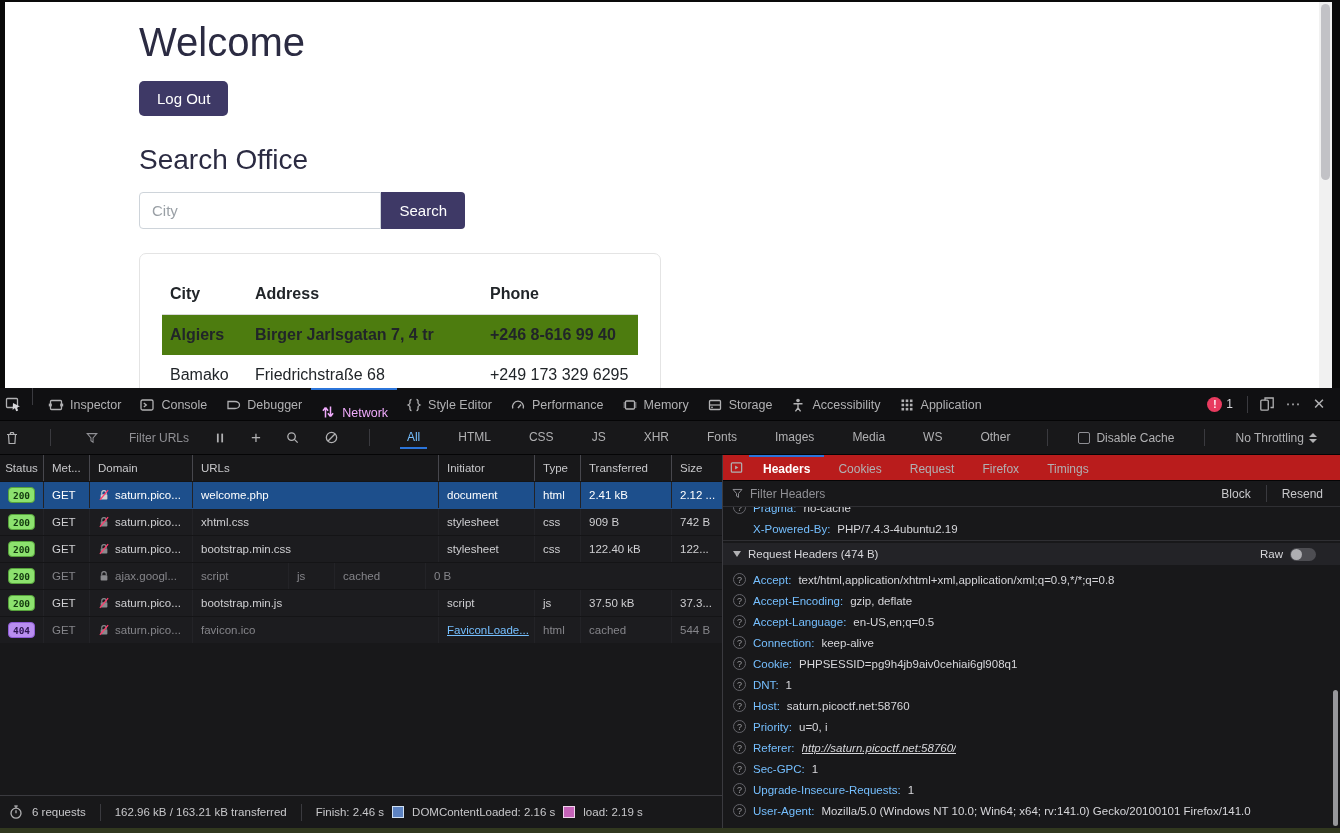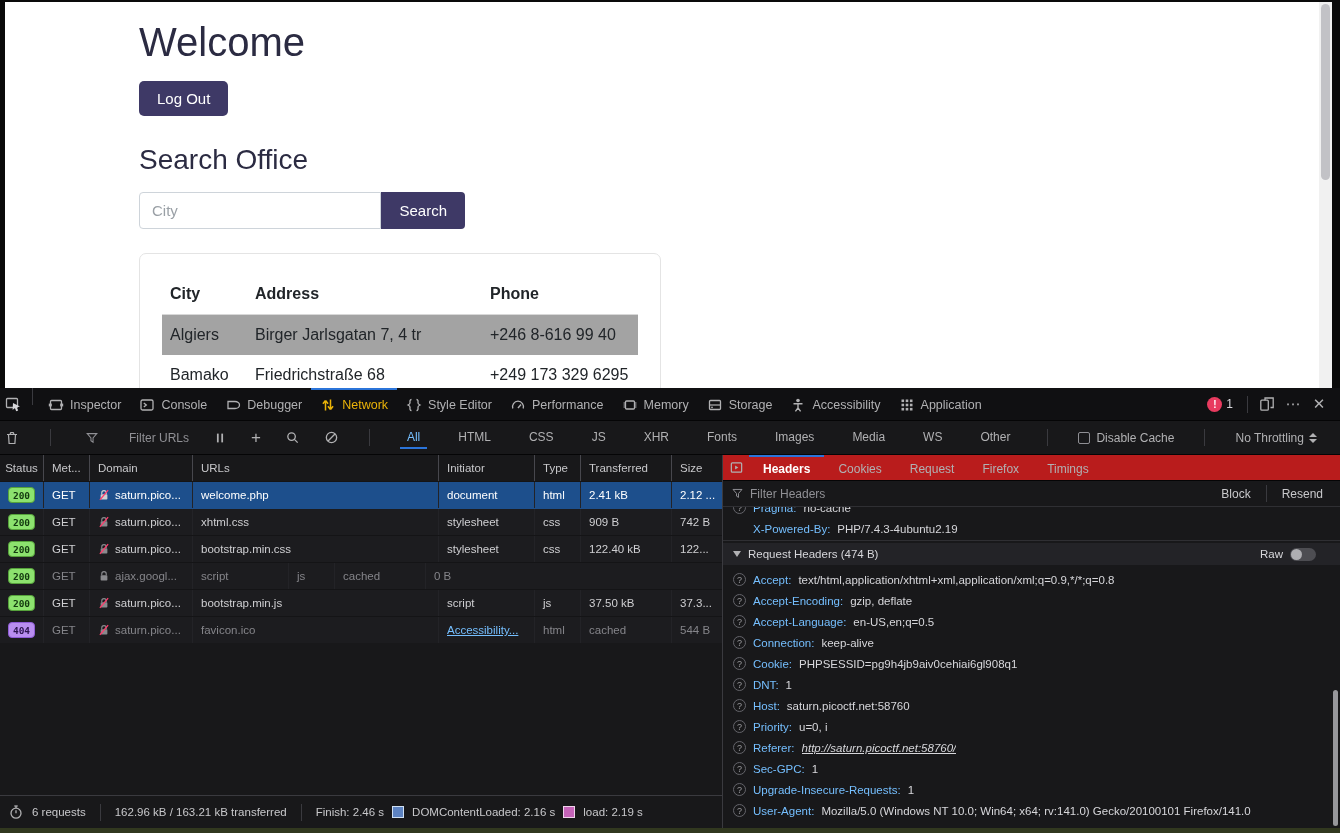--- a/index.html
+++ b/index.html
@@ -23,33 +23,33 @@
   .search-row { margin-top:16px; display:flex; width:326px; }
   .search-row input { flex:1; height:37px; border:1px solid #ced4da; border-radius:4px 0 0 4px;
                       padding:0 12px; font-size:15px; color:#495057; outline:none; }
   .search-row input::placeholder { color:#9aa0a6; }
   .search-btn { border-radius:0 4px 4px 0; padding:0 18px; height:37px; font-size:15px; }
   .card { margin-top:24px; width:522px; height:300px; background:#fff; border:1px solid #e4e4e4;
           border-radius:7px; padding:20px 22px; overflow:hidden; }
   .otable { width:100%; border-collapse:collapse; font-size:16px; color:#212529; }
   .otable th { text-align:left; font-weight:bold; padding:11px 8px; }
   .otable td { padding:11px 8px; }
-  .otable tr.stripe { background:#a3a3a3; }
+  .otable tr.stripe { background:#4d7c0f;font-weight:bold; }
   .otable thead tr { border-bottom:1px solid #d8d8d8; }
   .col-city{width:85px;} .col-addr{width:235px;}
 
   
   #devtools { position:absolute; top:388px; left:0; width:1340px; height:440px; background:#18181a;
               color:#b1b1b3; font-size:12px; }
   .vsep { width:1px; height:17px; background:#3a3a3f; margin:0 6px; flex:none; }
 
   .dt-tabbar { display:flex; align-items:stretch; height:33px; background:#101012; border-bottom:1px solid #050506; }
   .dt-tab { display:flex; align-items:center; gap:6px; padding:0 9px; font-size:12.5px;
             border-top:2px solid transparent; cursor:pointer; white-space:nowrap; }
-  .dt-tab.active { color:#eab308; border-top-color:#2b74d9; }
+  .dt-tab.active { color:#f0abfc; border-top-color:#2b74d9;align-items:flex-end; }
   .icon-btn { display:flex; align-items:center; justify-content:center; width:26px; cursor:pointer; }
   .tabbar-right { margin-left:auto; display:flex; align-items:center; padding-right:8px; }
   .err-badge { width:15px; height:15px; border-radius:50%; background:#e83b5f; color:#fff; font-size:10px;
                font-weight:bold; display:flex; align-items:center; justify-content:center; }
   .err-count { margin:0 8px 0 4px; color:#d7d7db; }
   .glyph { font-size:15px; color:#b1b1b3; }
 
   .dt-toolbar2 { display:flex; align-items:center; height:34px; background:#18181a; border-bottom:1px solid #050506; padding:0 4px;gap:24px; }
   .filter-input { flex:1; background:transparent; border:none; outline:none; color:#d7d7db;
                   font-size:12px; font-family:"Liberation Sans",sans-serif; min-width:60px; }
@@ -450,21 +450,21 @@
           <div class="cell c-domain">
               <svg class="ic" width="12" height="12" viewBox="0 0 16 16">
                 <path d="M5,7 V5.2 a3,3 0 0 1 6,0 V7" fill="none" stroke="#8a8a8e" stroke-width="1.5"></path>
                 <rect x="3.5" y="7" width="9" height="7" rx="1" fill="#8a8a8e"></rect>
                 <line x1="2.5" y1="14.5" x2="13.5" y2="1.5" stroke="#ff3b6b" stroke-width="1.8"></line>
               </svg>
               <span>saturn.pico...</span>
             </div>
           <div class="cell c-file">favicon.ico</div>
           <div class="cell c-init">
-              <span class="init-link">Accessibility...</span>
+              <span class="init-link">FaviconLoade...</span>
             </div>
           <div class="cell c-type">html</div>
           <div class="cell c-trans">cached</div>
           <div class="cell c-size">544 B</div>
         </div>
 
         <div class="net-filler"></div>
 
         <div class="statusbar">
           <svg class="ic" width="16" height="16" viewBox="0 0 16 16">

